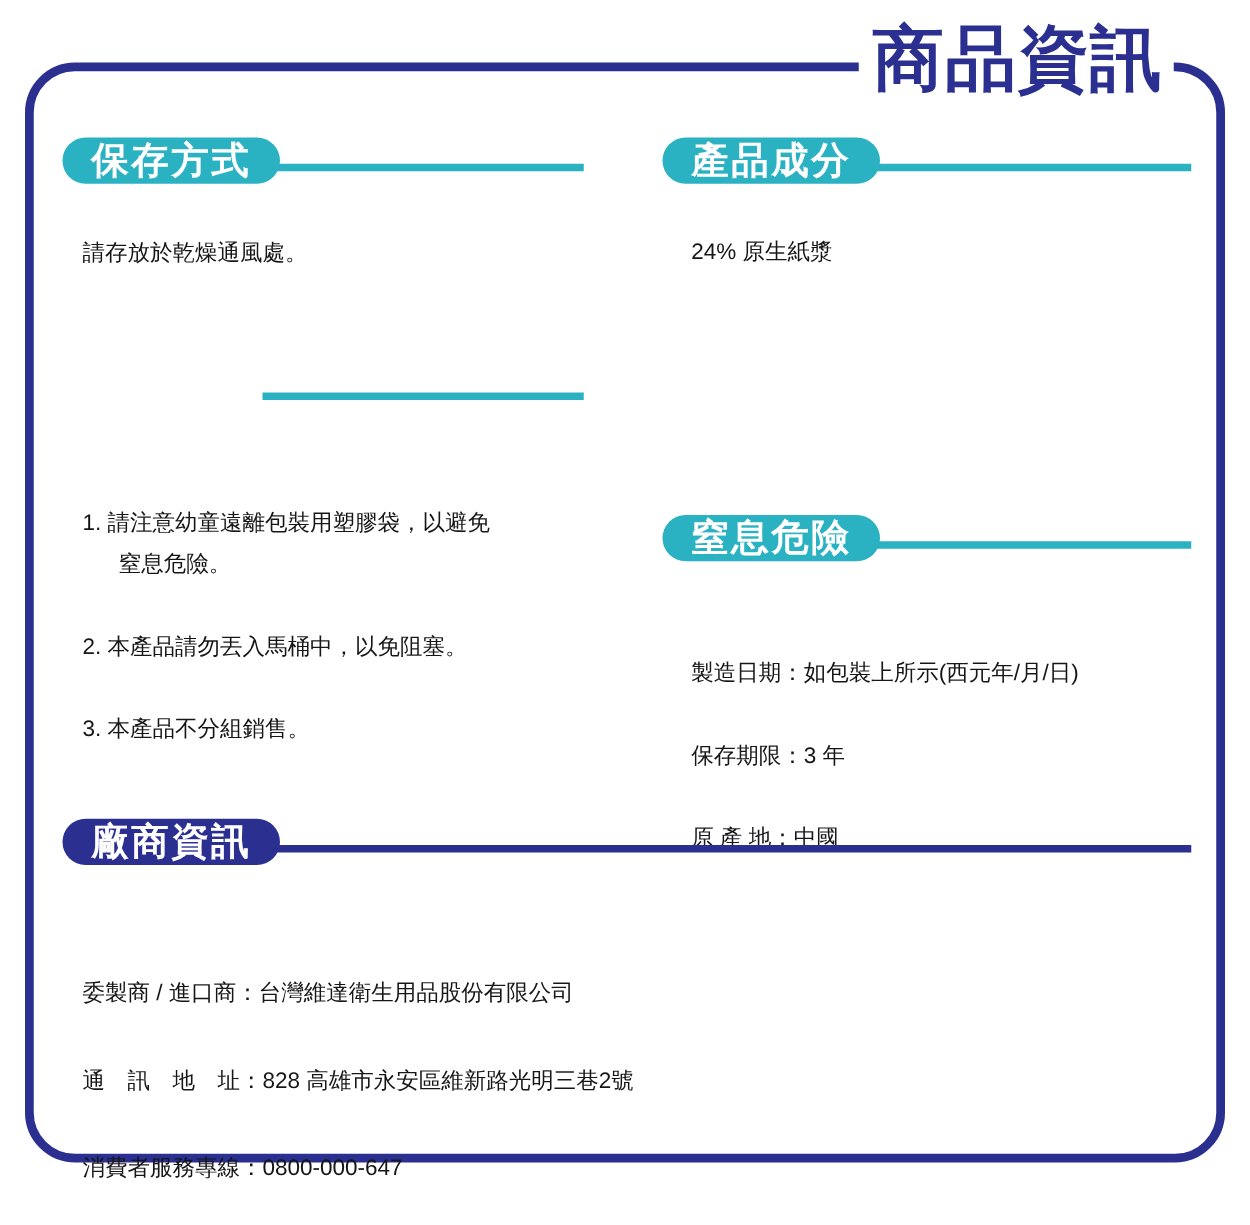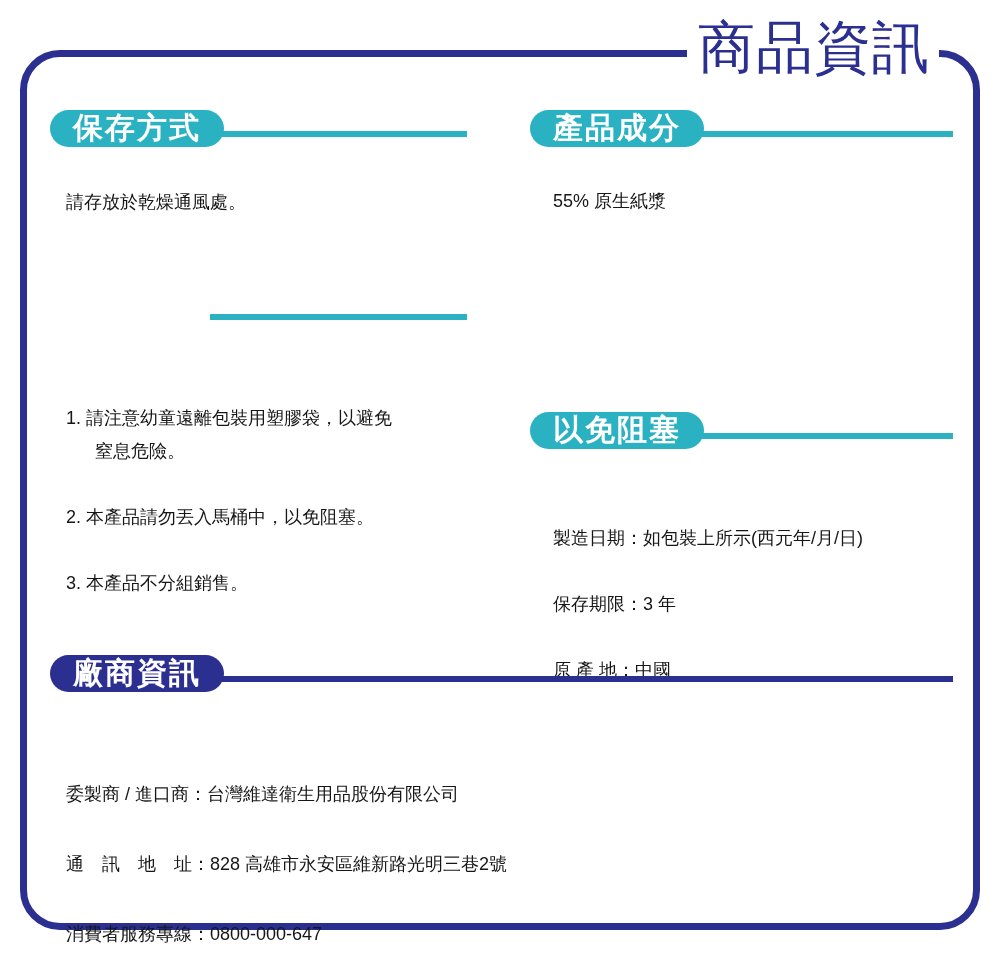--- a/index.html
+++ b/index.html
@@ -32,21 +32,21 @@
     width: 252px; height: 20px;
     background: var(--bg);
     z-index: 2;
   }
   .page-title {
     position: absolute;
     left: 690px; top: 18px;
     width: 248px;
     text-align: center;
     font-size: 57px;
-    font-weight: 400;
+    font-weight: 700;
     line-height: 1.05;
     letter-spacing: 1px;
     color: var(--navy);
     z-index: 3;
     white-space: nowrap;
   }
   .pill {
     position: absolute;
     width: 174px; height: 37px;
     border-radius: 24px;
@@ -109,33 +109,33 @@
   <div class="lead teal pos-storage-lead"></div>
   <div class="pill teal pos-storage-pill">
     <span>保存方式</span>
   </div>
   <div class="body-text pos-storage-body">請存放於乾燥通風處。</div>
 
   <div class="lead teal pos-ingredients-lead"></div>
   <div class="pill teal pos-ingredients-pill">
     <span>產品成分</span>
   </div>
-  <div class="body-text pos-ingredients-body">55% 原生紙漿</div>
+  <div class="body-text pos-ingredients-body">24% 原生紙漿</div>
 
   <div class="lead teal pos-notices-lead"></div>
   <div class="body-text pos-notices-body">
     <div class="note-item">1. 請注意幼童遠離包裝用塑膠袋，以避免
 窒息危險。</div>
     <div class="note-item">2. 本產品請勿丟入馬桶中，以免阻塞。</div>
     <div class="note-item">3. 本產品不分組銷售。</div>
   </div>
 
   <div class="lead teal pos-manufacturing-lead"></div>
   <div class="pill teal pos-manufacturing-pill">
-    <span>以免阻塞</span>
+    <span>窒息危險</span>
   </div>
   <div class="body-text pos-manufacturing-body">
     <div>製造日期：如包裝上所示(西元年/月/日)</div>
     <div>保存期限：3 年</div>
     <div>原 產 地：中國</div>
   </div>
 
   <div class="lead navy pos-vendor-lead"></div>
   <div class="pill navy pos-vendor-pill">
     <span>廠商資訊</span>

